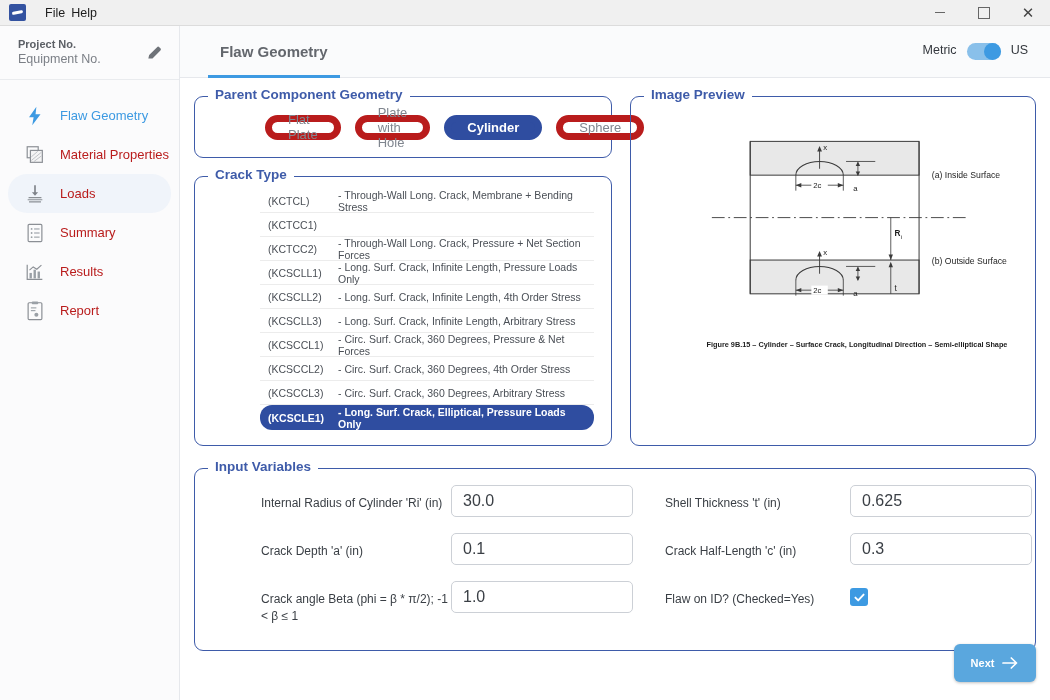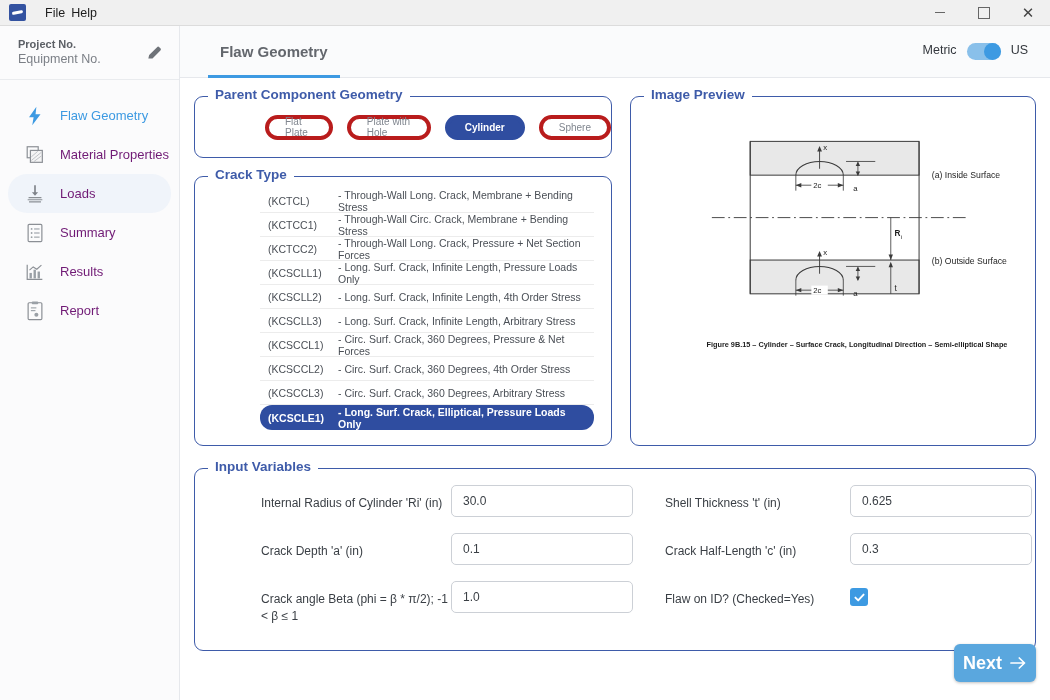--- a/index.html
+++ b/index.html
@@ -48,21 +48,21 @@
   .proj-sub   { font-size:12.5px; color:#7b7f86; line-height:1.3; }
   .pencil-icon { width:20px; height:20px; flex:none; }
 
   .nav { padding-top:16px; }
   .nav-item {
     display:flex; align-items:center; height:39px; margin:0 8px;
     padding-left:16px; border-radius:19px; gap:14px;
   }
   .nav-item.hover { background:#f0f4fa; }
   .nav-icon { width:22px; height:22px; flex:none; display:block; }
-  .nav-label { font-size:13px; color:#701a75; }
+  .nav-label { font-size:13px; color:#b91c1c; }
   .nav-item.active .nav-label { color:#3d9ae2; }
 
   
   .main { position:absolute; top:26px; left:180px; width:870px; height:674px; background:#fff; }
   .topbar {
     height:52px; background:#fafbfc; border-bottom:1px solid #e6e8ec;
     display:flex; align-items:center; position:relative;
   }
   .tab {
     margin-left:28px; height:52px; display:flex; align-items:center; padding:0 12px;
@@ -87,22 +87,22 @@
   }
   .fs > .legend {
     position:absolute; top:-10px; left:13px; background:#fff; padding:0 7px;
     font-size:13.5px; font-weight:bold; color:#3e5ba9; white-space:nowrap;
   }
 
   
   #fs-geom { left:14px; top:70px; width:418px; height:62px; }
   .chips { display:flex; align-items:center; height:100%; padding-left:22px; gap:14px; }
   .chip {
-    height:25px; padding:0 16px; border-radius:13px; border:4px solid #b91c1c;
-    font-size:10px; color:#80868f; display:flex; align-items:center; background:#fff;
+    height:25px; padding:0 16px; border-radius:13px; border:7px solid #b91c1c;
+    font-size:13px; color:#80868f; display:flex; align-items:center; background:#fff;
   }
   .chip.selected { background:#2f4da0; border-color:#2f4da0; color:#fff; font-weight:bold; }
 
   
   #fs-crack { left:14px; top:150px; width:418px; height:270px; }
   .crack-list { padding:12px 17px 0 17px; }
   .crack-row {
     display:flex; align-items:center; height:24px; border-bottom:1px solid #ececec;
     font-size:10.5px; color:#4a4f56; padding:0 8px;
   }
@@ -119,34 +119,34 @@
 
   
   #fs-input { left:14px; top:442px; width:842px; height:183px; }
   .input-grid {
     display:grid; grid-template-columns: 190px 190px 24px 185px 190px;
     row-gap:0px; padding:16px 0 0 18px; align-items:start;
   }
   .in-label { font-size:12px; color:#3a3f45; line-height:1.42; padding-top:10px; height:48px; }
   .in-field {
     width:182px; height:32px; border:1px solid #ccd0d6; border-radius:5px;
-    background:#fff; font-size:12px; color:#3a3f45;
+    background:#fff; font-size:16px; color:#3a3f45;
     display:flex; align-items:center; padding-left:11px;
   }
   .in-cell { height:48px; }
   .checkbox {
     width:18px; height:18px; border-radius:3px; background:#3d9ae2; margin-top:7px;
     display:flex; align-items:center; justify-content:center;
   }
   .checkbox svg { display:block; }
 
   
   .next-btn {
     position:absolute; right:14px; bottom:18px; width:82px; height:38px;
-    background:#5aa7de; border-radius:6px; color:#fff; font-size:18px; font-weight:bold;
+    background:#5aa7de; border-radius:6px; color:#fff; font-size:11px; font-weight:bold;
     display:flex; align-items:center; justify-content:center; gap:8px;
     box-shadow:0 1px 3px rgba(0,0,0,.25);
   }
 </style>
 </head>
 <body>
 
 <div id="app">
 
   <div class="titlebar">
@@ -267,21 +267,20 @@
 
     <div class="fs" id="fs-crack">
       <div class="legend">Crack Type</div>
       <div class="crack-list">
         <div class="crack-row">
           <span class="crack-code">(KCTCL)</span>
           <span class="crack-desc">- Through-Wall Long. Crack, Membrane + Bending Stress</span>
         </div>
         <div class="crack-row">
           <span class="crack-code">(KCTCC1)</span>
-          <span class="crack-desc">- Through-Wall Circ. Crack, Membrane + Bending Stress</span>
         </div>
         <div class="crack-row">
           <span class="crack-code">(KCTCC2)</span>
           <span class="crack-desc">- Through-Wall Long. Crack, Pressure + Net Section Forces</span>
         </div>
         <div class="crack-row">
           <span class="crack-code">(KCSCLL1)</span>
           <span class="crack-desc">- Long. Surf. Crack, Infinite Length, Pressure Loads Only</span>
         </div>
         <div class="crack-row">

